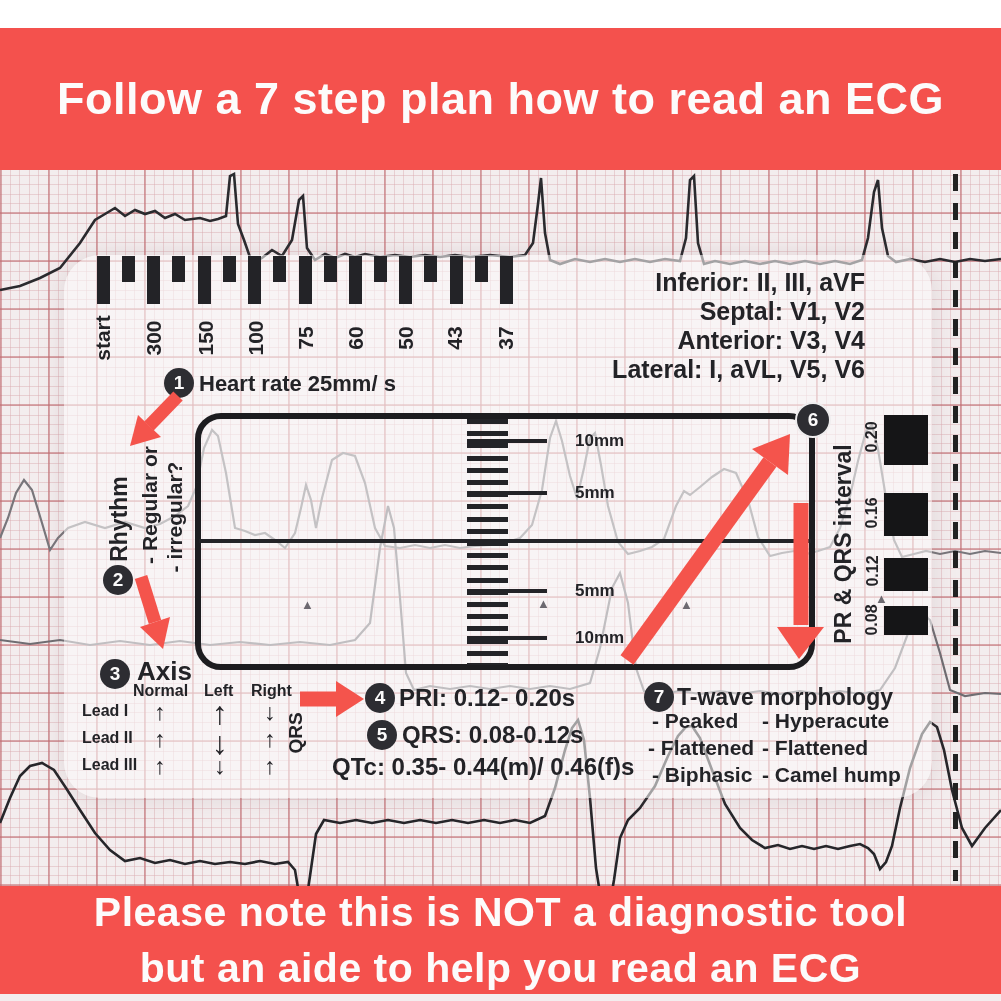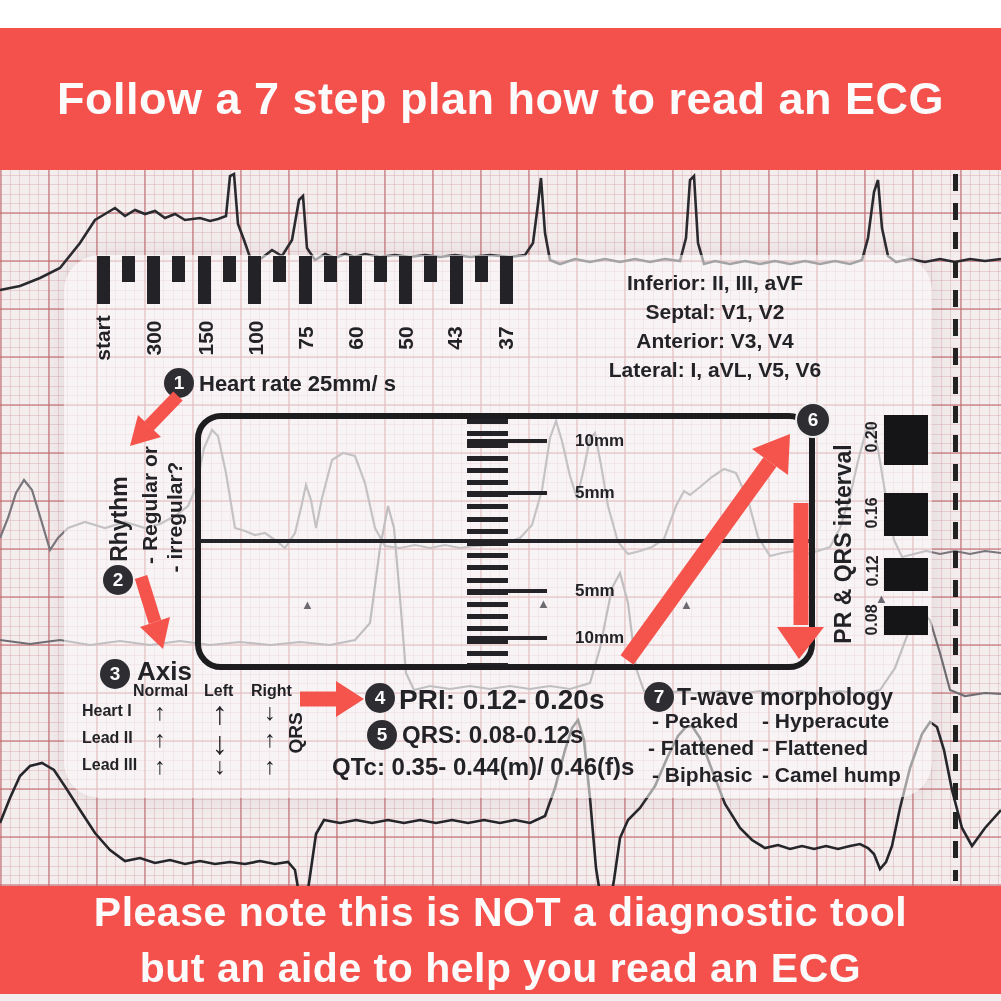--- a/index.html
+++ b/index.html
@@ -30,21 +30,21 @@
   .dashes{left:953px;top:146px;width:5px;height:707px;
           background:repeating-linear-gradient(180deg,#222 0 17px,transparent 17px 29px);}
   
   .ink{color:var(--ink);text-align:center;}
   .ticks-tall{left:97px;top:228px;width:417px;height:48px;
     background:repeating-linear-gradient(90deg,var(--ink) 0 13px,transparent 13px 50.4px);}
   .ticks-short{left:122px;top:228px;width:366px;height:26px;
     background:repeating-linear-gradient(90deg,var(--ink) 0 13px,transparent 13px 50.4px);}
   .rot{transform:rotate(-90deg);white-space:nowrap;text-align:center;}
   .hr-label{width:90px;height:22px;font-size:21px;line-height:22px;}
-  .regions{left:565px;top:240px;width:300px;text-align:center;font-size:21px;line-height:29px;}
+  .regions{left:565px;top:240px;width:300px;text-align:right;font-size:25px;line-height:29px;}
   .badge{border-radius:50%;background:var(--badge);color:#fbfafa;display:flex;
          align-items:center;justify-content:center;width:30px;height:30px;font-size:19px;}
   .badge.big{width:32px;height:32px;border:2px solid #efedee;}
   .txt{white-space:nowrap;}
   .window{left:195px;top:385px;width:620px;height:257px;border:6px solid #1d1d20;
           border-radius:26px;box-sizing:border-box;background:transparent;}
   .midline{left:199px;top:511px;width:612px;height:4px;background:var(--ink);}
   .ladder{left:467px;top:391px;width:41px;height:246px;
     background:repeating-linear-gradient(180deg,var(--ink) 0 5px,transparent 5px 12.2px);}
   .longtick{left:467px;width:80px;height:4px;background:var(--ink);}
@@ -110,21 +110,21 @@
   <div class="abs rot ink" style="left:90px;top:466px;width:120px;height:22px;font-size:21px;line-height:22px">- Regular or</div>
   <div class="abs rot ink" style="left:115px;top:478px;width:120px;height:22px;font-size:21px;line-height:22px">- irregular?</div>
 
   <div class="abs badge" style="left:100px;top:631px">
     <span>3</span>
     </div>
   <div class="abs txt ink" style="left:137px;top:628px;font-size:26px">Axis</div>
   <div class="abs txt ink axis-col" style="left:133px;top:654px">Normal</div>
   <div class="abs txt ink axis-col" style="left:204px;top:654px">Left</div>
   <div class="abs txt ink axis-col" style="left:251px;top:654px">Right</div>
-  <div class="abs txt ink axis-col" style="left:82px;top:674px">Heart I</div>
+  <div class="abs txt ink axis-col" style="left:82px;top:674px">Lead I</div>
   <div class="abs txt ink axis-col" style="left:82px;top:701px">Lead II</div>
   <div class="abs txt ink axis-col" style="left:82px;top:728px">Lead III</div>
   <div class="abs ink axis-arrow" style="left:149px;top:672px">↑</div>
   <div class="abs ink axis-arrow" style="left:149px;top:699px">↑</div>
   <div class="abs ink axis-arrow" style="left:149px;top:726px">↑</div>
   <div class="abs ink axis-arrow tall" style="left:209px;top:668px">↑</div>
   <div class="abs ink axis-arrow tall" style="left:209px;top:698px">↓</div>
   <div class="abs ink axis-arrow" style="left:209px;top:726px">↓</div>
   <div class="abs ink axis-arrow" style="left:259px;top:672px">↓</div>
   <div class="abs ink axis-arrow" style="left:259px;top:699px">↑</div>
@@ -157,21 +157,21 @@
   <div class="abs rot ink tickno" style="left:851px;top:535px">0.12</div>
   <div class="abs rot ink tickno" style="left:850px;top:584px">0.08</div>
   <div class="abs sq" style="top:387px;height:50px"></div>
   <div class="abs sq" style="top:465px;height:43px"></div>
   <div class="abs sq" style="top:530px;height:33px"></div>
   <div class="abs sq" style="top:578px;height:29px"></div>
 
   <div class="abs badge" style="left:365px;top:655px">
     <span>4</span>
     </div>
-  <div class="abs txt ink" style="left:399px;top:656px;font-size:28px">PRI: 0.12- 0.20s</div>
+  <div class="abs txt ink" style="left:399px;top:656px;font-size:24px">PRI: 0.12- 0.20s</div>
   <div class="abs badge" style="left:367px;top:692px">
     <span>5</span>
     </div>
   <div class="abs txt ink" style="left:402px;top:693px;font-size:24px">QRS: 0.08-0.12s</div>
   <div class="abs txt ink" style="left:332px;top:725px;font-size:24px">QTc: 0.35- 0.44(m)/ 0.46(f)s</div>
 
   <div class="abs badge" style="left:644px;top:654px">
     <span>7</span>
     </div>
   <div class="abs txt ink" style="left:677px;top:656px;font-size:23px">T-wave morphology</div>

